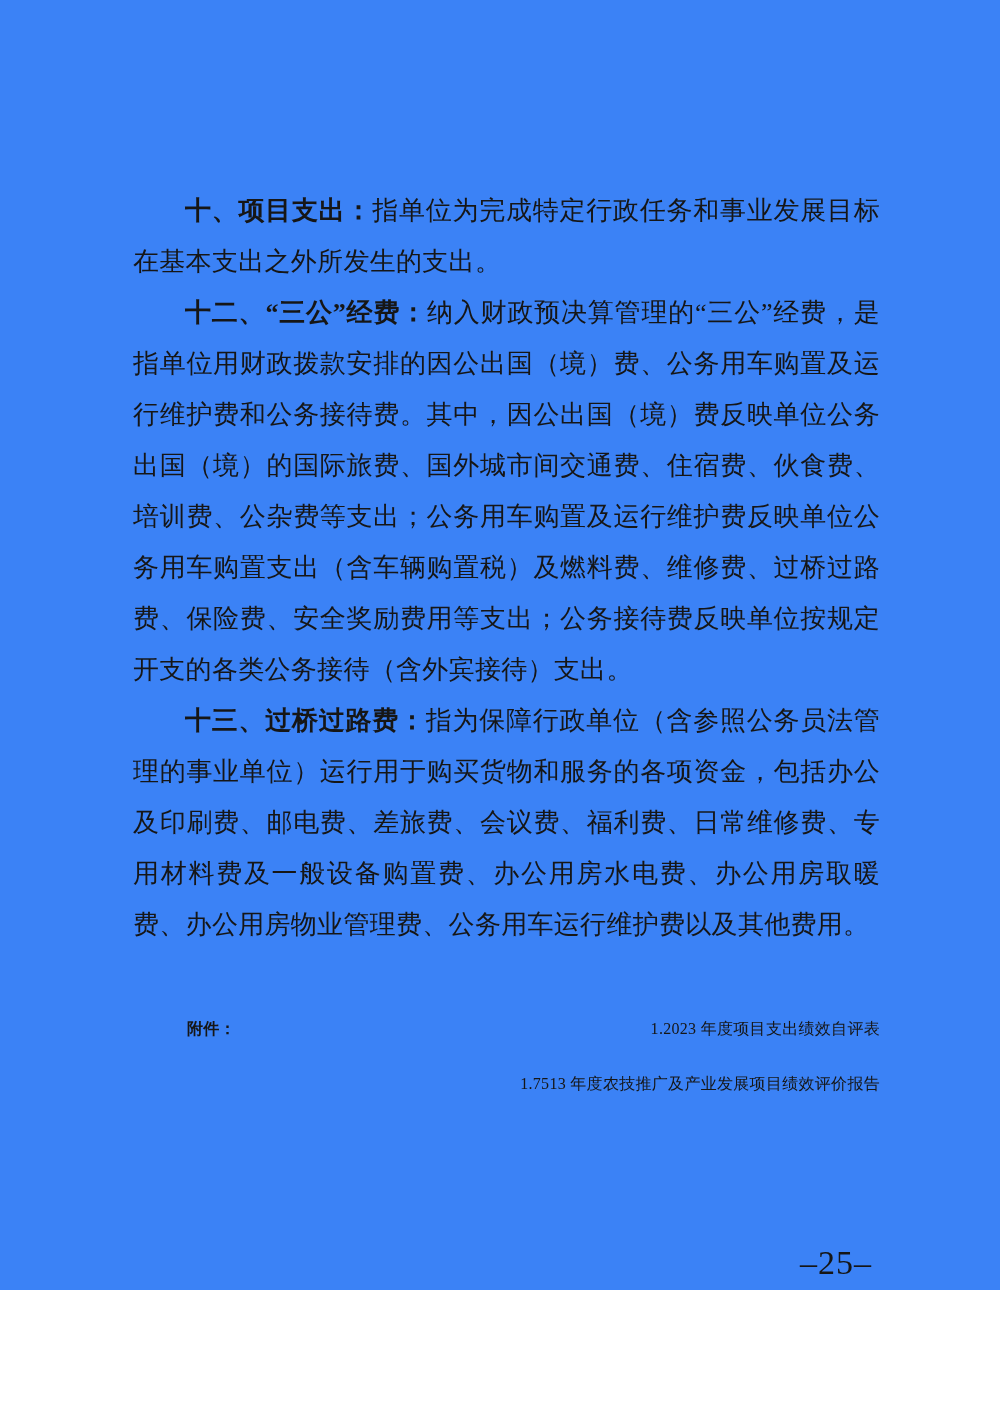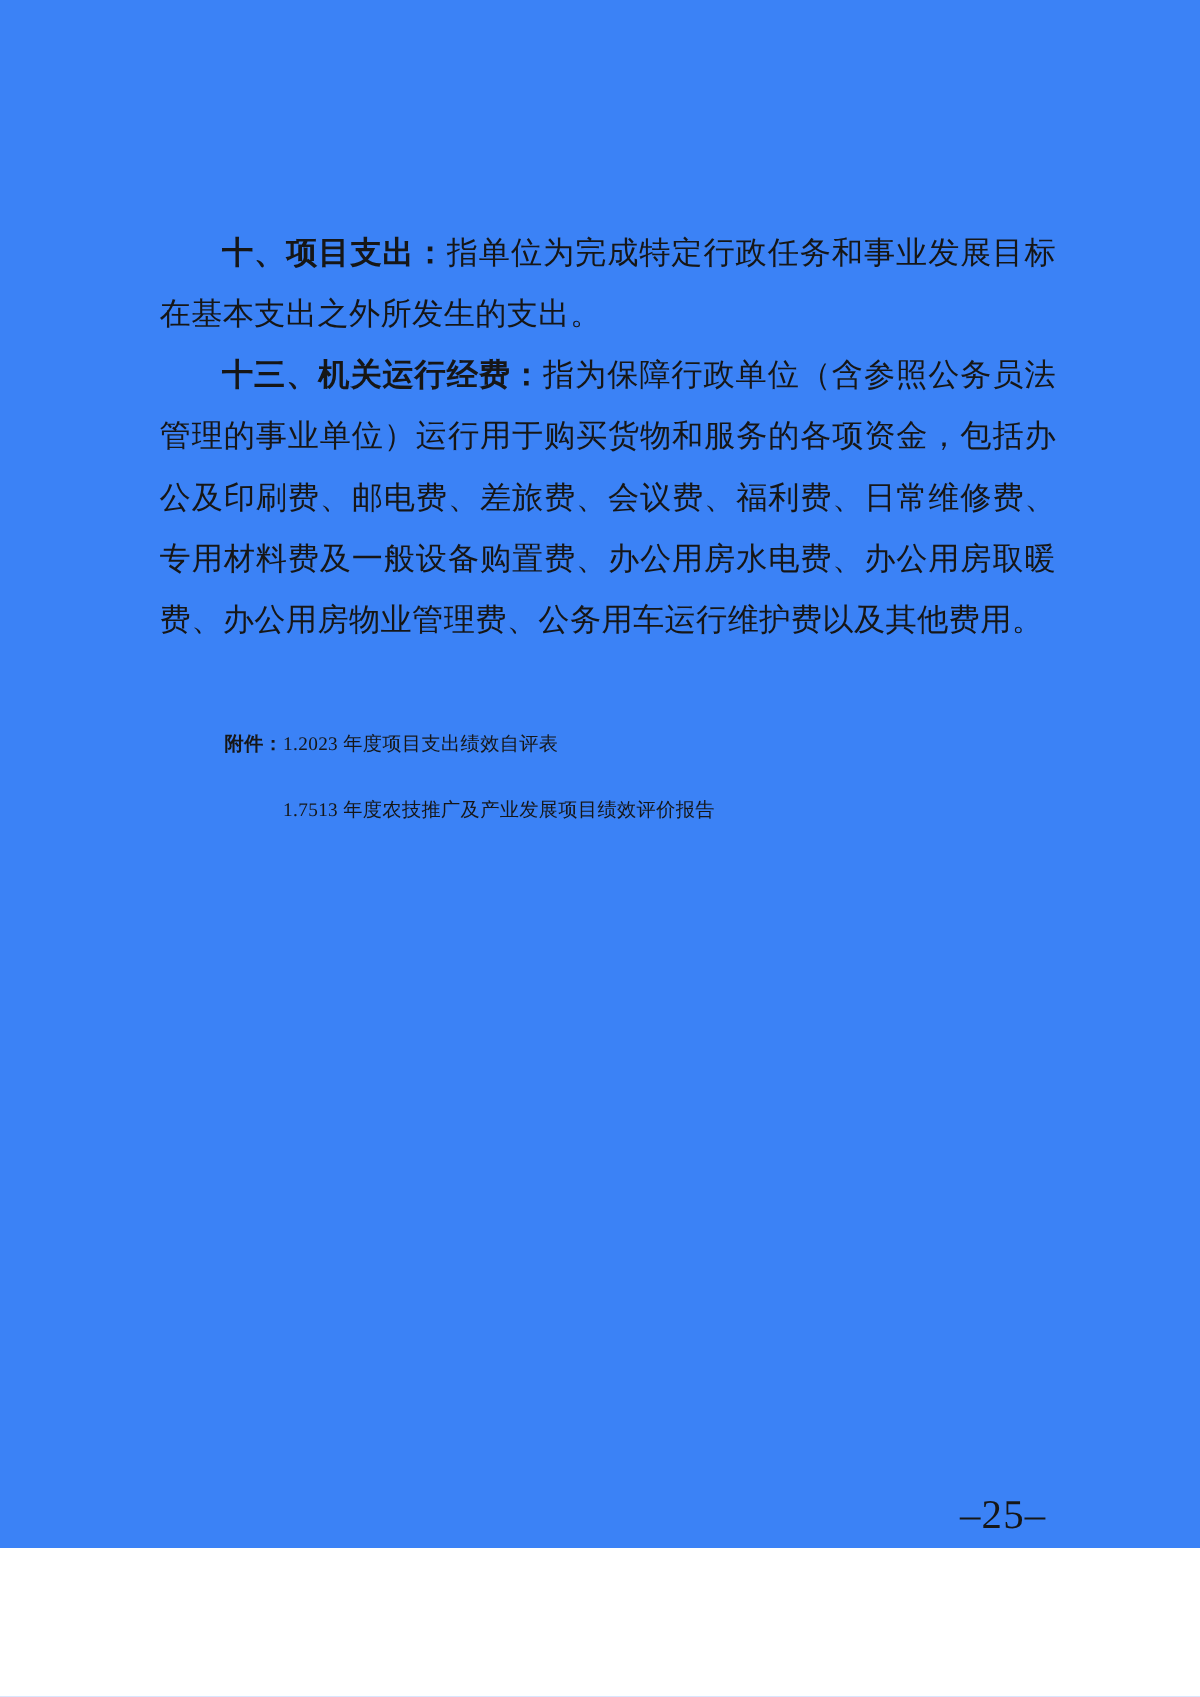--- a/index.html
+++ b/index.html
@@ -41,20 +41,21 @@
     font-size: 16px;
     line-height: 55px;
     letter-spacing: 0.3px;
   }
   .attach-label {
     font-weight: 700;
     white-space: nowrap;
   }
   .attach-items {
     flex: 1;
+    text-align: right;
   }
   .attach-item {
     white-space: nowrap;
   }
   .page-num {
     position: absolute;
     top: 1244px;
     right: 128px;
     font-size: 34px;
     letter-spacing: 1px;
@@ -63,22 +64,23 @@
 </style>
 </head>
 <body>
 
 <div class="page">
   <div class="content">
 
     <p class="para"><span class="para-prefix">十、项目支出：</span><span>指单位为完成特定行政任务和事业发展目标在基本支出之外所发生的支出。</span></p>
 
 
+    <p class="para"><span class="para-prefix">十二、“三公”经费：</span><span>纳入财政预决算管理的“三公”经费，是指单位用财政拨款安排的因公出国（境）费、公务用车购置及运行维护费和公务接待费。其中，因公出国（境）费反映单位公务出国（境）的国际旅费、国外城市间交通费、住宿费、伙食费、培训费、公杂费等支出；公务用车购置及运行维护费反映单位公务用车购置支出（含车辆购置税）及燃料费、维修费、过桥过路费、保险费、安全奖励费用等支出；公务接待费反映单位按规定开支的各类公务接待（含外宾接待）支出。</span></p>
 
-    <p class="para"><span class="para-prefix">十三、机关运行经费：</span><span>指为保障行政单位（含参照公务员法管理的事业单位）运行用于购买货物和服务的各项资金，包括办公及印刷费、邮电费、差旅费、会议费、福利费、日常维修费、专用材料费及一般设备购置费、办公用房水电费、办公用房取暖费、办公用房物业管理费、公务用车运行维护费以及其他费用。</span></p>
+    <p class="para"><span class="para-prefix">十三、过桥过路费：</span><span>指为保障行政单位（含参照公务员法管理的事业单位）运行用于购买货物和服务的各项资金，包括办公及印刷费、邮电费、差旅费、会议费、福利费、日常维修费、专用材料费及一般设备购置费、办公用房水电费、办公用房取暖费、办公用房物业管理费、公务用车运行维护费以及其他费用。</span></p>
 
     <div class="attach">
       <span class="attach-label">附件：</span>
       <div class="attach-items">
         <div class="attach-item">1.2023 年度项目支出绩效自评表</div>
         <div class="attach-item">1.7513 年度农技推广及产业发展项目绩效评价报告</div>
       </div>
     </div>
 
   </div>

